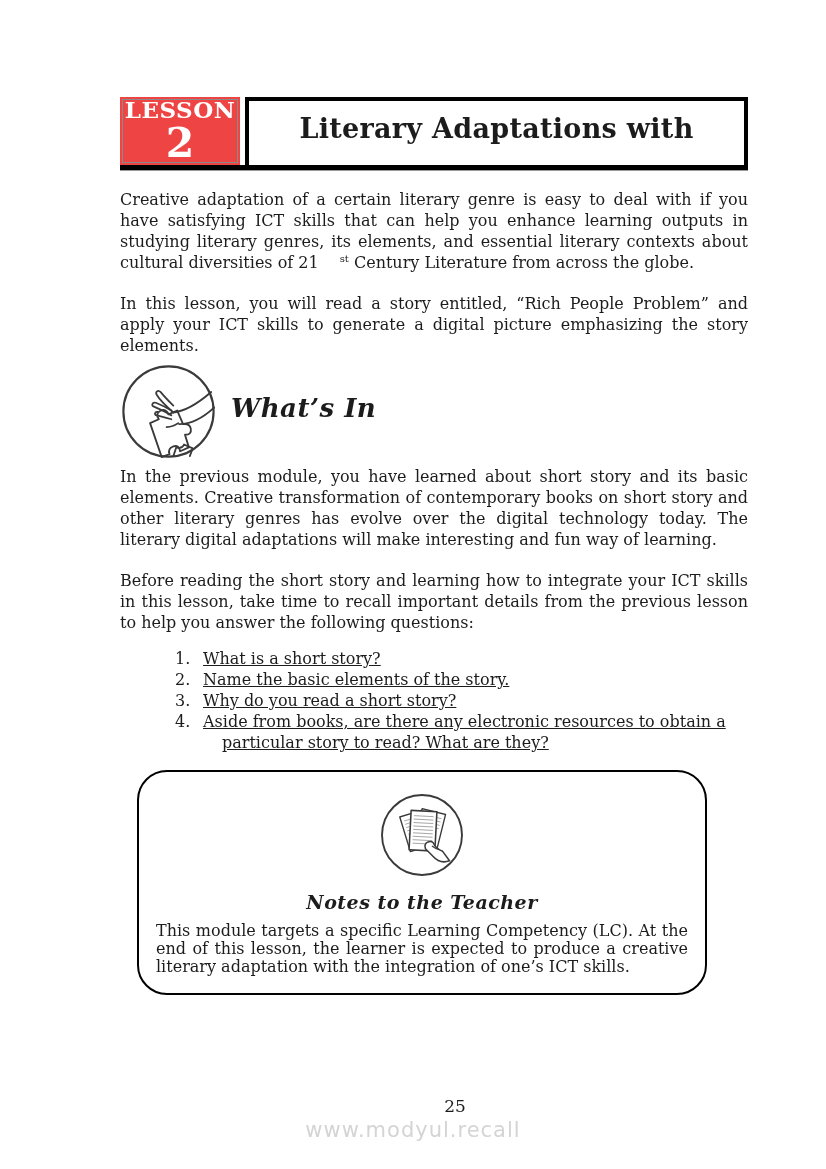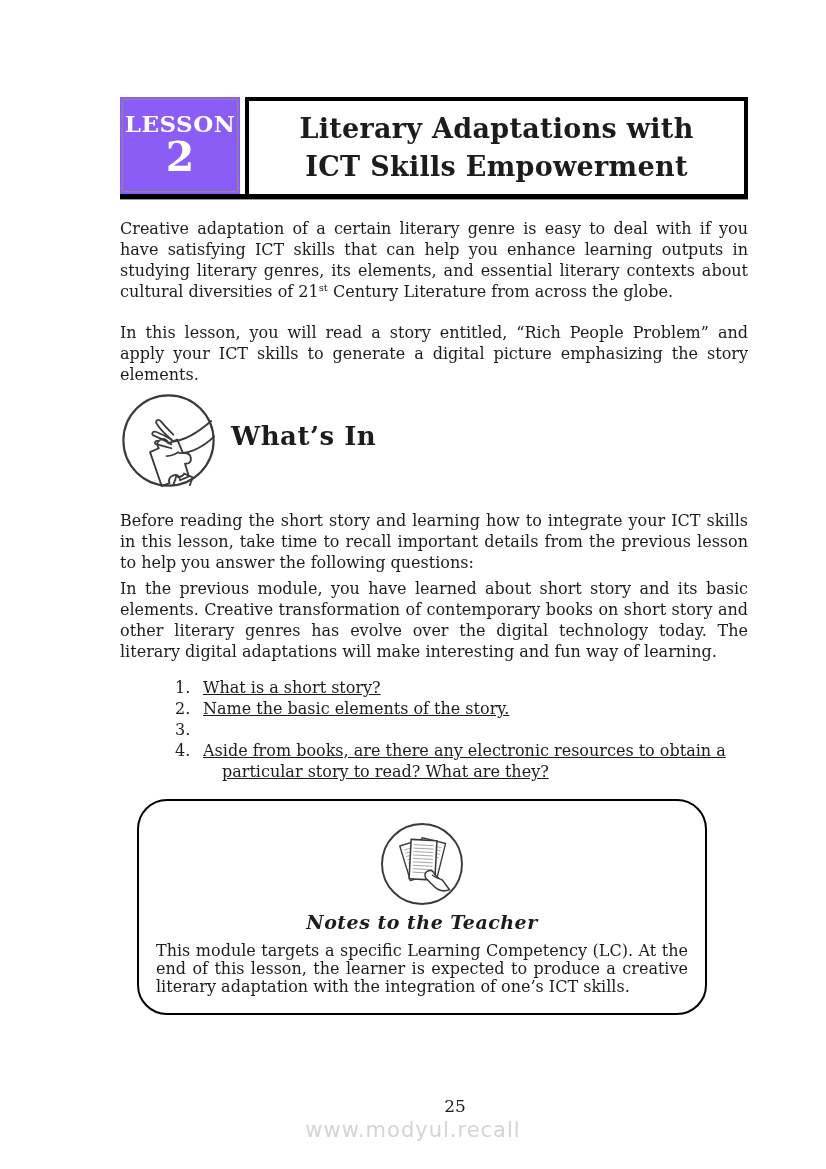--- a/index.html
+++ b/index.html
@@ -20,21 +20,21 @@
   
   .lesson-header {
     display: flex;
     gap: 5px;
     border-bottom: 5px solid #000;
     box-shadow: 0 1px 0 #9a9a9a;
     align-items: stretch;
   }
   .lesson-box {
     width: 120px;
-    background: #8b5cf6;
+    background: #ef4444;
     color: #fff;
     display: flex;
     flex-direction: column;
     justify-content: center;
     align-items: center;
     outline: 1px solid #8a8a8a;
     outline-offset: -3px;
   }
   .lesson-label {
     font-weight: bold;
@@ -63,33 +63,34 @@
   }
 
   
   .para {
     font-size: 16px;
     line-height: 21px;
     text-align: justify;
     margin: 20px 0 0 0;
   }
   .para.first { margin-top: 19px; }
-  sup.ord { font-size: 10px; vertical-align: super; line-height: 0; }
+  sup.ord { font-size: 10px; vertical-align: super; line-height: 0; margin-left: 21px; }
 
   
   .whats-in-row {
     display: flex;
     align-items: center;
     gap: 14px;
     margin-top: 6px;
     height: 99px;
   }
   .section-icon svg { display: block; }
   .whats-in-heading {
     font-weight: bold;
+    font-style: italic;
     font-size: 26px;
     letter-spacing: 0.5px;
     padding-bottom: 8px;
   }
 
   
   .questions {
     margin: 15px 0 0 55px;
   }
   .q-item {
@@ -113,20 +114,21 @@
     padding: 20px 17px 17px;
   }
   .notes-icon-wrap { text-align: center; }
   .notes-icon-wrap svg { display: inline-block; }
   .notes-heading {
     text-align: center;
     font-weight: bold;
     font-style: italic;
     font-size: 19px;
     letter-spacing: 0.5px;
+    margin-top: 9px;
   }
   .notes-body {
     font-size: 16px;
     line-height: 18px;
     text-align: justify;
     margin-top: 9px;
   }
 
   
   .page-number {
@@ -153,21 +155,20 @@
 
 <div class="content">
 
   <div class="lesson-header">
     <div class="lesson-box">
       <span class="lesson-label">LESSON</span>
       <span class="lesson-number">2</span>
     </div>
     <div class="title-box">
       <span class="title-line">Literary Adaptations with</span>
-      <span class="title-line">ICT Skills Empowerment</span>
     </div>
   </div>
 
   <p class="para first"><span>Creative adaptation of a certain literary genre is easy to deal with if you have satisfying ICT skills that can  help you enhance learning outputs in studying  literary genres, its elements, and essential literary contexts about cultural diversities of 21</span><sup class="ord">st</sup><span> Century Literature from across the globe.</span></p>
 
   <p class="para">In this lesson, you will read a story entitled, “Rich People Problem” and apply your ICT skills to generate a digital picture emphasizing the story elements.</p>
 
   <div class="whats-in-row">
     <span class="section-icon">
       <svg width="97" height="97" viewBox="0 0 100 100" fill="none" stroke="#3a3a3a" stroke-width="2" stroke-linecap="round" stroke-linejoin="round">
@@ -182,34 +183,35 @@
         <path d="M60,62 C56,65 51,66 48,66" stroke-width="1.8"></path>
 
         <path d="M31,62 l9,-4 q-4,-6 2,-9 q6,-2 8,4 l9,-4 6,14 q7,-1 8,5 q1,6 -6,6 l4,13 -9,4 q-1,-7 -7,-5 q-6,2 -4,8 l-8,3 z" stroke-width="1.9"></path>
 
         <path d="M55,96 l3,-9 q6,2 8,-3 l9,4 -3,8" stroke-width="1.8"></path>
       </svg>
     </span>
     <span class="whats-in-heading">What’s In</span>
   </div>
 
+  <p class="para" style="margin-top:5px">In the previous module, you have learned about short story and its basic elements. Creative transformation of contemporary books on short story and other literary genres  has evolve over the digital technology today.  The literary digital adaptations will make  interesting and fun way of learning.</p>
   <p class="para">Before reading the short story and learning how to integrate your ICT skills in this lesson, take time to recall important details from the previous lesson to help you answer the following questions:</p>
-  <p class="para" style="margin-top:5px">In the previous module, you have learned about short story and its basic elements. Creative transformation of contemporary books on short story and other literary genres  has evolve over the digital technology today.  The literary digital adaptations will make  interesting and fun way of learning.</p>
 
   <div class="questions">
     <div class="q-item">
       <span class="q-num">1.</span>
       <span class="q-text">What is a short story?</span>
     </div>
     <div class="q-item">
       <span class="q-num">2.</span>
       <span class="q-text">Name the basic elements of the story.</span>
     </div>
     <div class="q-item">
       <span class="q-num">3.</span>
+      <span class="q-text">Why do you read a short story?</span>
     </div>
     <div class="q-item">
       <span class="q-num">4.</span>
       <span class="q-text">Aside from books, are there any electronic resources to obtain a particular story to read? What are they?</span>
     </div>
   </div>
 
   <div class="notes-box">
     <div class="notes-icon-wrap">
       <svg width="86" height="86" viewBox="0 0 100 100" fill="none" stroke="#3a3a3a" stroke-width="2" stroke-linecap="round" stroke-linejoin="round">

